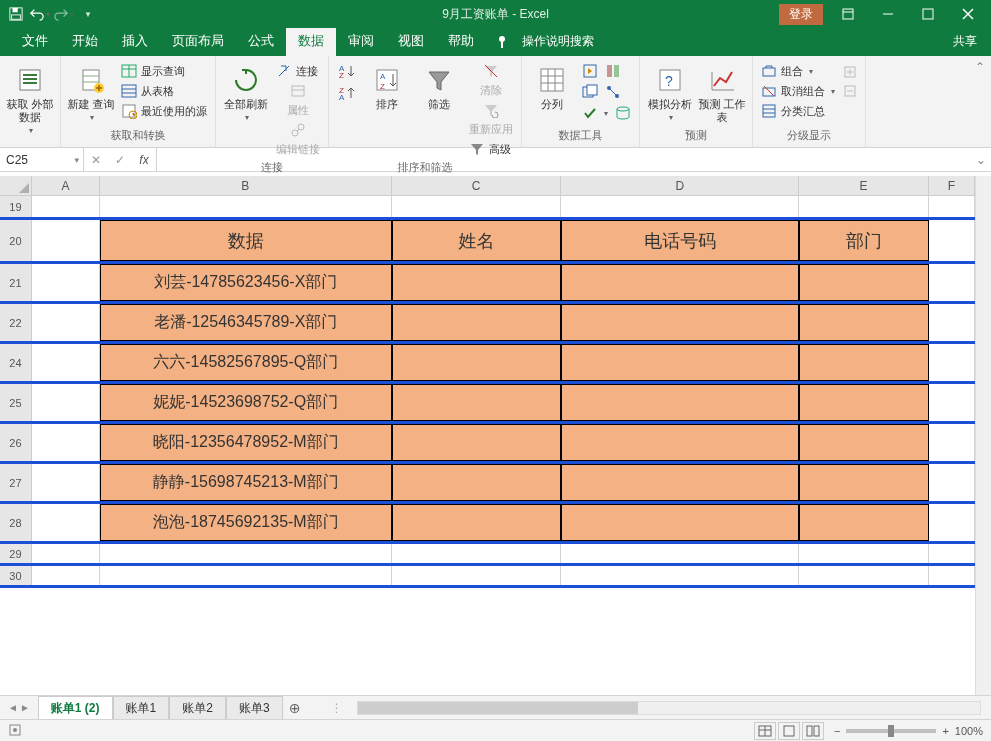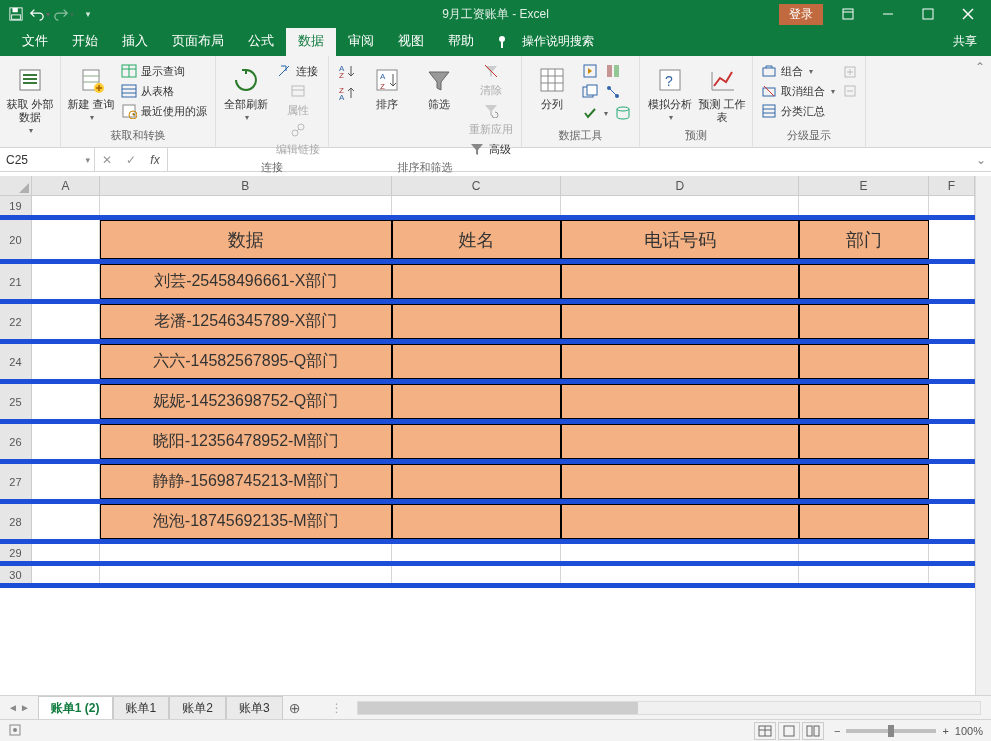--- a/index.html
+++ b/index.html
@@ -31,37 +31,37 @@
 .bigbtn .ico { width:32px; height:32px; display:flex; align-items:center; justify-content:center; }
 .bigbtn .lbl { font-size:11px; text-align:center; line-height:1.2; }
 .stack { display:flex; flex-direction:column; gap:2px; }
 .smbtn { display:flex; align-items:center; gap:4px; font-size:11px; cursor:pointer; padding:1px 2px; white-space:nowrap; }
 .smbtn .ico { width:16px; height:16px; display:flex; align-items:center; justify-content:center; }
 .disabled { color:#aaa;flex-direction:column; }
 .drop::after { content:"▾"; font-size:8px; margin-left:2px; color:#666; }
 
 
 .formula-row { height:24px; border-bottom:1px solid #d4d4d4; display:flex; align-items:stretch; background:#fff; }
-.namebox { width:95px; border-right:1px solid #d4d4d4; display:flex; align-items:center; padding:0 6px; font-size:12px; position:relative; }
+.namebox { width:84px; border-right:1px solid #d4d4d4; display:flex; align-items:center; padding:0 6px; font-size:12px; position:relative; }
 .namebox::after { content:"▾"; font-size:9px; color:#888; position:absolute; right:4px; }
 .fx-btns { display:flex; align-items:center; border-right:1px solid #d4d4d4; }
 .fx-btn { width:24px; display:flex; align-items:center; justify-content:center; color:#999; }
 .fx-label { width:24px; display:flex; align-items:center; justify-content:center; font-style:italic; color:#555; }
 .formula-input { flex:1; padding:0 6px; display:flex; align-items:center; }
 .formula-expand { width:20px; display:flex; align-items:center; justify-content:center; color:#888; }
 
 
 .grid-wrap { position:absolute; top:176px; left:0; right:0; bottom:46px; display:flex; }
 .grid-main { flex:1; overflow:hidden; position:relative; }
 .colheads { display:flex; height:20px; background:#e6e6e6; border-bottom:1px solid #ccc; }
 .corner { width:32px; border-right:1px solid #ccc; background:#e6e6e6; position:relative; }
 .corner::after { content:""; position:absolute; right:2px; bottom:2px; border:5px solid transparent; border-right-color:#b0b0b0; border-bottom-color:#b0b0b0; }
 .ch { border-right:1px solid #ccc; text-align:center; font-size:12px; color:#555; display:flex; align-items:center; justify-content:center; }
 .rows { overflow:hidden; }
-.row { display:flex; border-bottom:5px solid #1d4ed8; }
+.row { display:flex; border-bottom:3px solid #1d4ed8; }
 .rh { width:32px; background:#e6e6e6; border-right:1px solid #ccc; font-size:11px; color:#555; display:flex; align-items:center; justify-content:center; }
 .cell { border-right:1px solid #d4d4d4; display:flex; align-items:center; padding:0 6px; font-size:15px; overflow:hidden; }
 
 .cA{width:68px;} .cB{width:292px;} .cC{width:170px;} .cD{width:238px;} .cE{width:130px;} .cF{width:46px;}
 .hrow { height:44px; }
 .drow { height:40px; }
 .srow { height:22px; }
 .filled .cell.cB,.filled .cell.cC,.filled .cell.cD,.filled .cell.cE { background:#f4b183; border:1px solid #000; }
 .header-cell { font-size:18px; justify-content:center; font-weight:400; }
 .data-cell { justify-content:center; font-size:16px; }
@@ -520,21 +520,21 @@
           <div class="cell cA"></div>
           <div class="cell cB header-cell">数据</div>
           <div class="cell cC header-cell">姓名</div>
           <div class="cell cD header-cell">电话号码</div>
           <div class="cell cE header-cell">部门</div>
           <div class="cell cF"></div>
         </div>
         <div class="row drow filled">
           <div class="rh">21</div>
           <div class="cell cA"></div>
-          <div class="cell cB data-cell">刘芸-25458496661-X部门</div>
+          <div class="cell cB data-cell">刘芸-14785623456-X部门</div>
           <div class="cell cC"></div>
           <div class="cell cD"></div>
           <div class="cell cE"></div>
           <div class="cell cF"></div>
         </div>
         <div class="row drow filled">
           <div class="rh">22</div>
           <div class="cell cA"></div>
           <div class="cell cB data-cell">老潘-12546345789-X部门</div>
           <div class="cell cC"></div>

